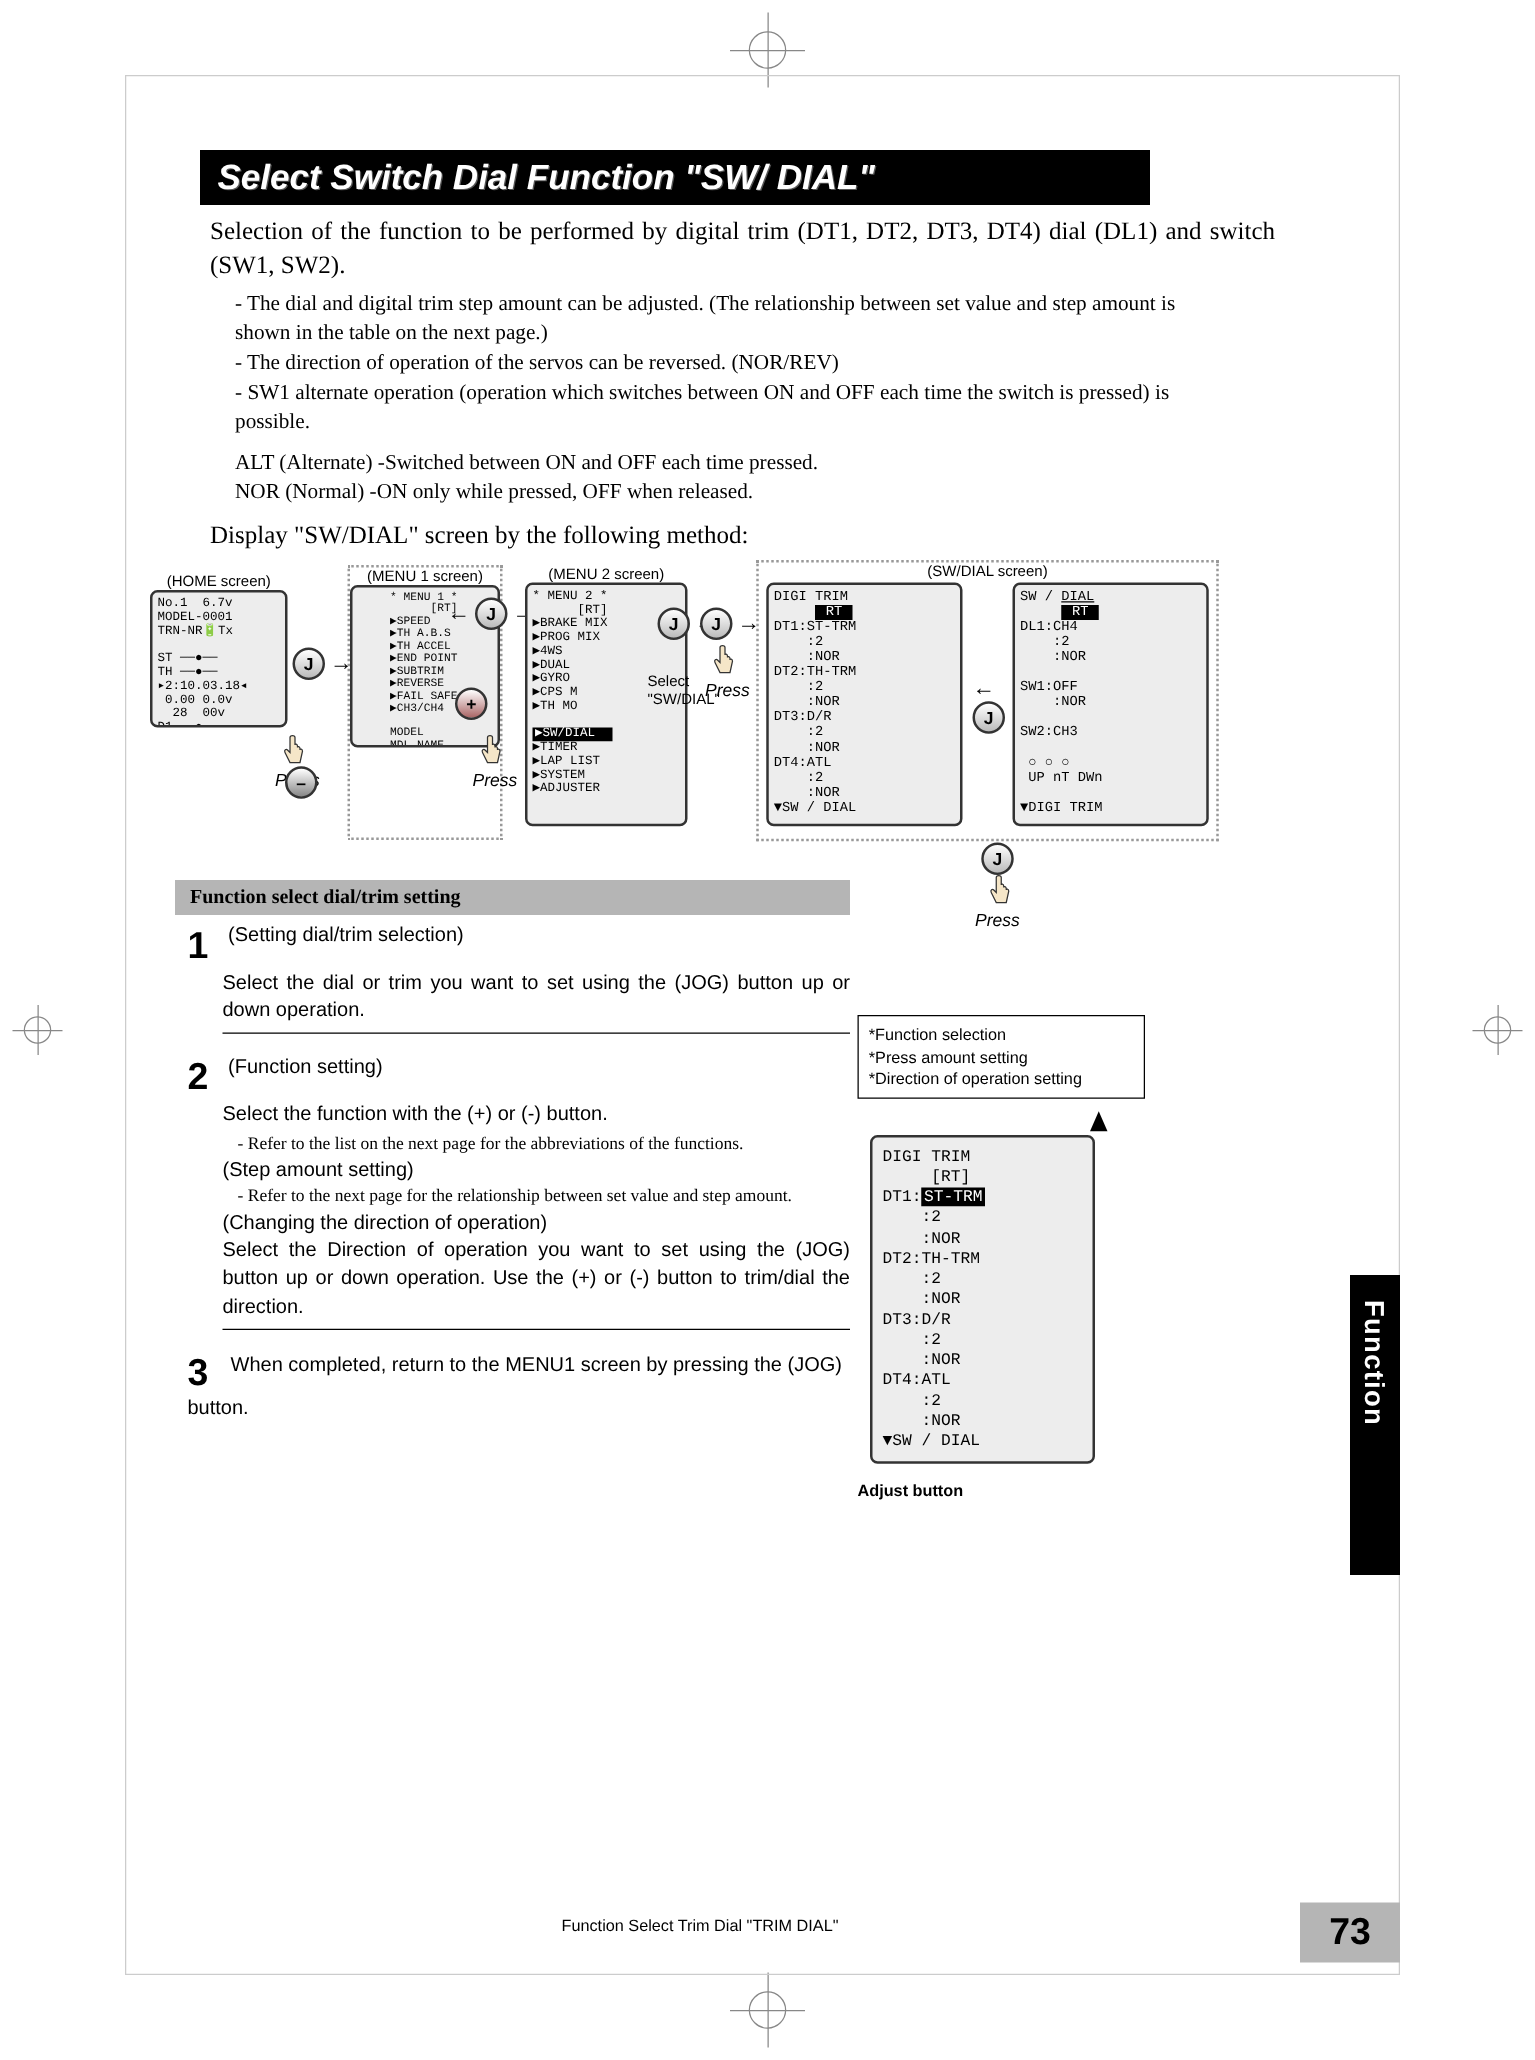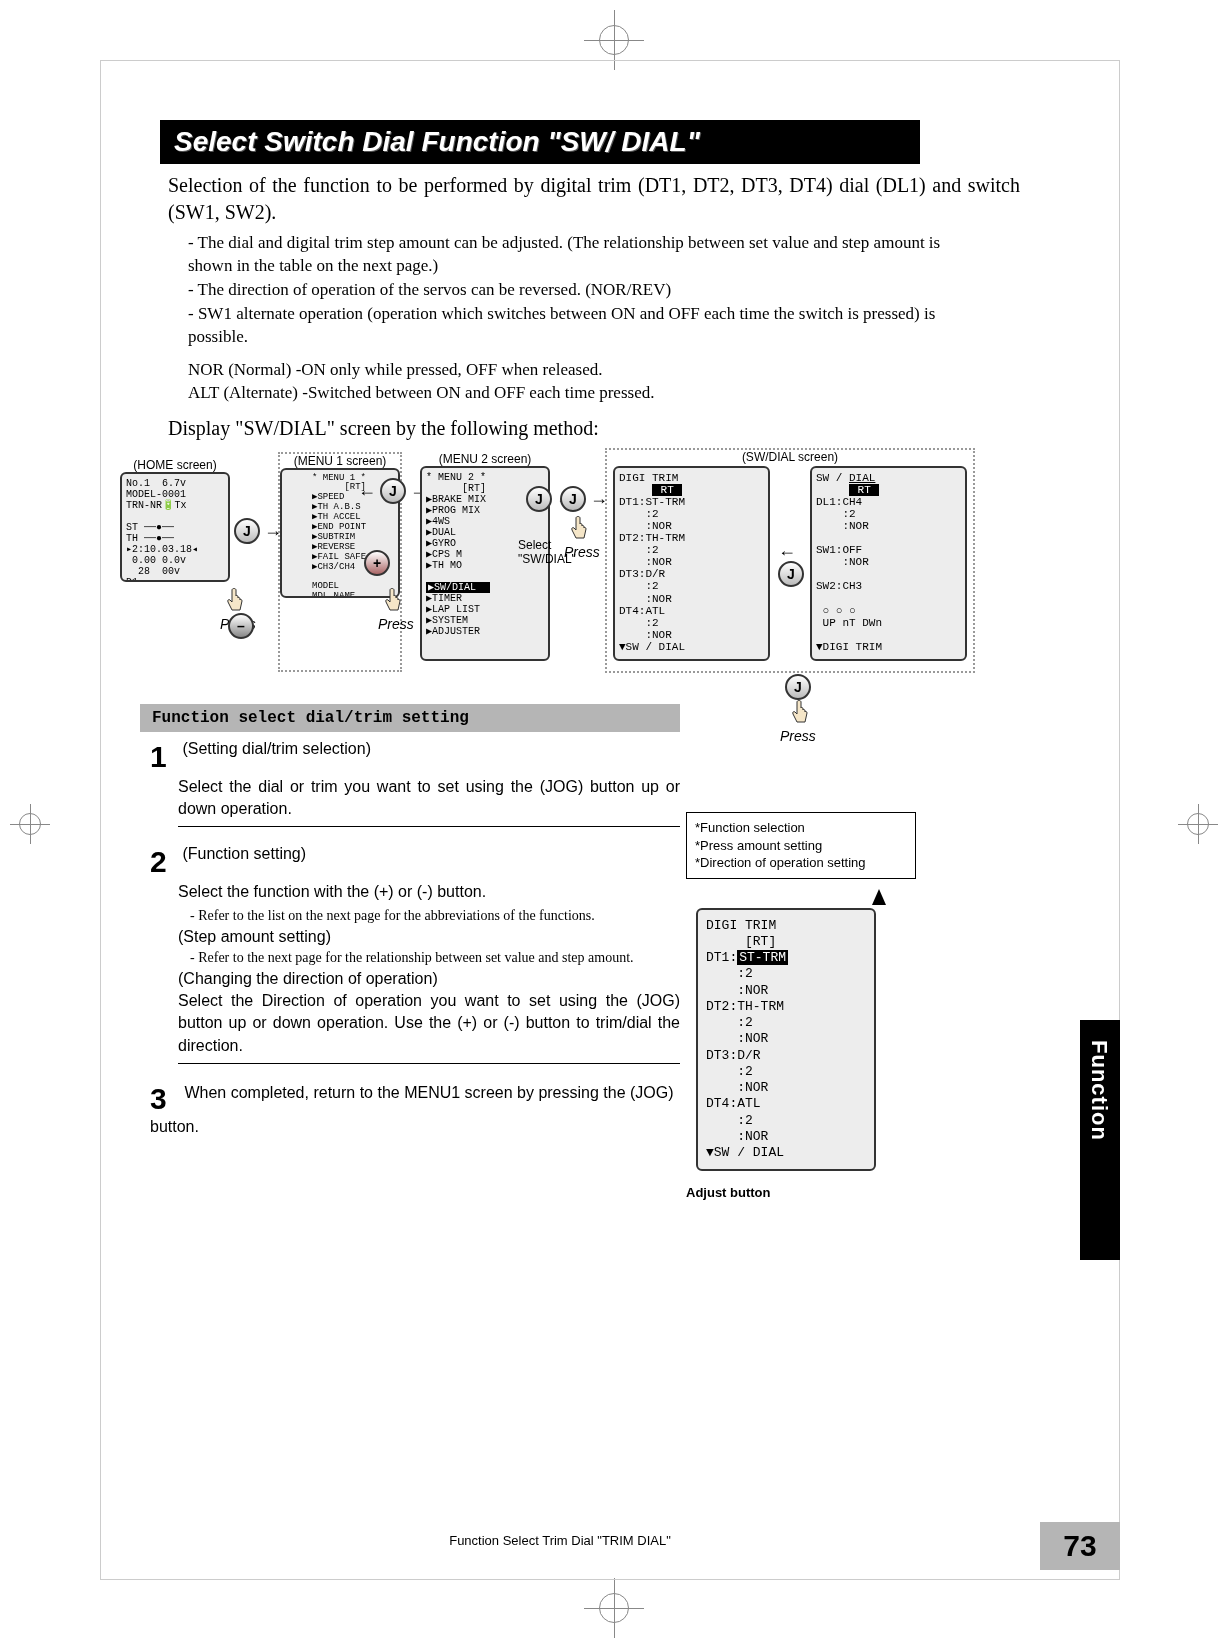--- a/index.html
+++ b/index.html
@@ -155,21 +155,21 @@
   .hand svg { width: 100%; height: 100%; }
 
   .dbox { position:absolute; }
 
   .dotted { border:2px dotted #999; }
 
   
   .section-bar {
     background: #b5b5b5;
     color: #000;
-    font-family: Liberation Mono, monospace;
+    font-family: Liberation Serif, serif;
     font-weight: bold;
     font-size: 16px;
     padding: 5px 12px;
     margin: 6px 0 8px 0;
     width: 540px;
   }
 
   .steps {
     margin-left: 10px;
     width: 530px;
@@ -335,22 +335,22 @@
 
   <p class="intro">Selection of the function to be performed by digital trim (DT1, DT2, DT3, DT4) dial (DL1) and switch (SW1, SW2).</p>
 
   <div class="bullets">
     <div class="line">- The dial and digital trim step amount can be adjusted. (The relationship between set value and step amount is shown in the table on the next page.)</div>
     <div class="line">- The direction of operation of the servos can be reversed. (NOR/REV)</div>
     <div class="line">- SW1 alternate operation (operation which switches between ON and OFF each time the switch is pressed) is possible.</div>
   </div>
 
   <div class="nor-alt">
+    <div>ALT (Alternate) -Switched between ON and OFF each time pressed.</div>
     <div>NOR (Normal) -ON only while pressed, OFF when released.</div>
-    <div>ALT (Alternate) -Switched between ON and OFF each time pressed.</div>
   </div>
 
   <p class="display-note">Display "SW/DIAL" screen by the following method:</p>
 
   <div class="diagram">
 
     <div class="dbox" style="left:0;top:10px;width:110px;">
       <div class="screen-label">(HOME screen)</div>
       <div class="lcd" style="height:110px;">No.1  6.7v
 MODEL-0001

